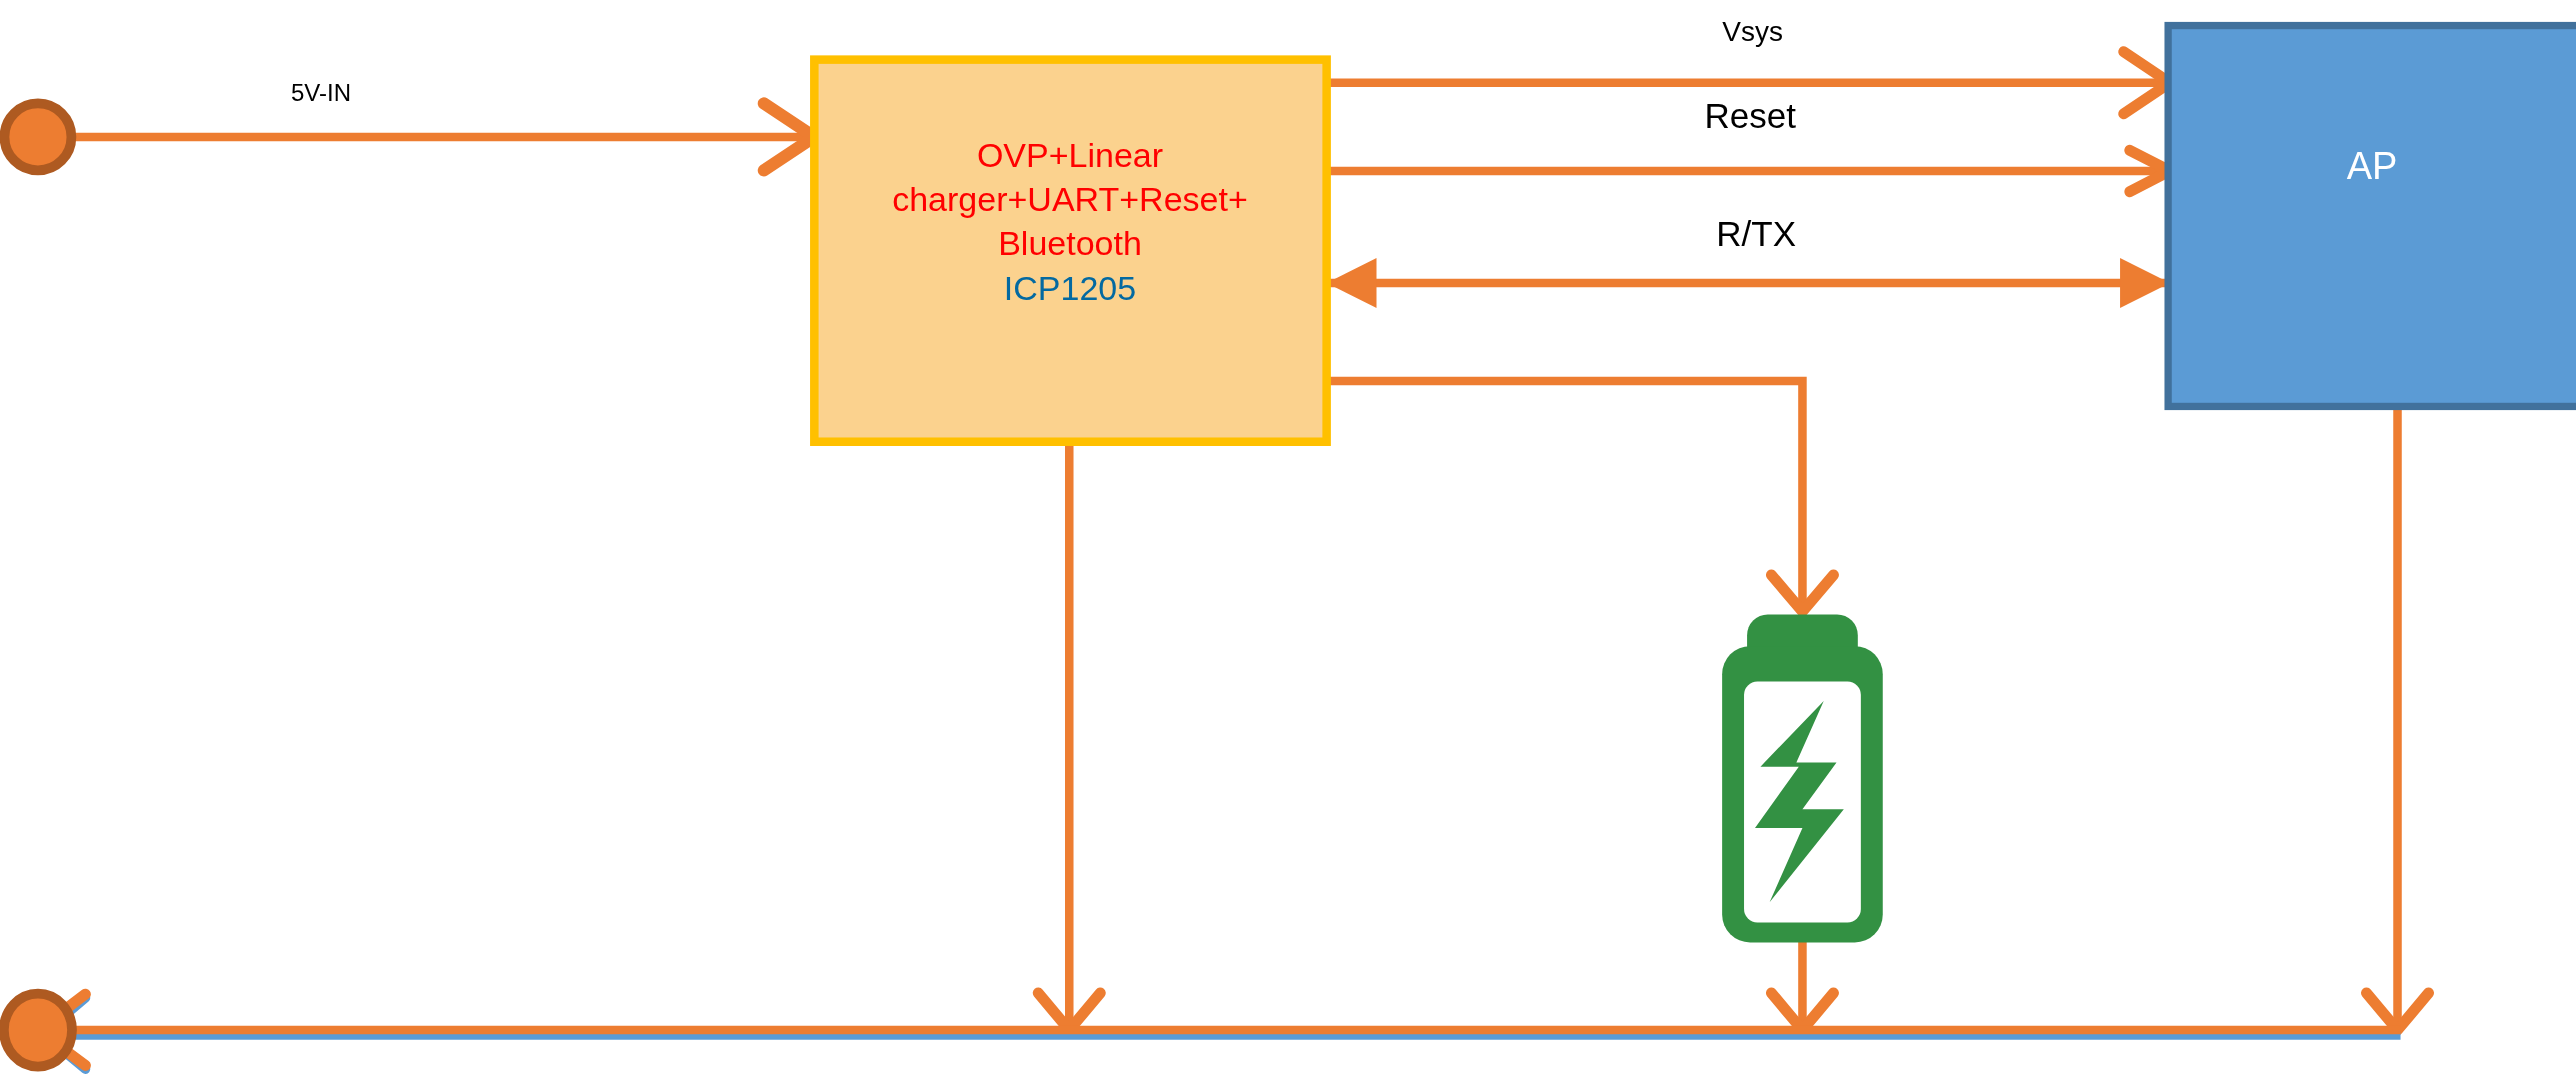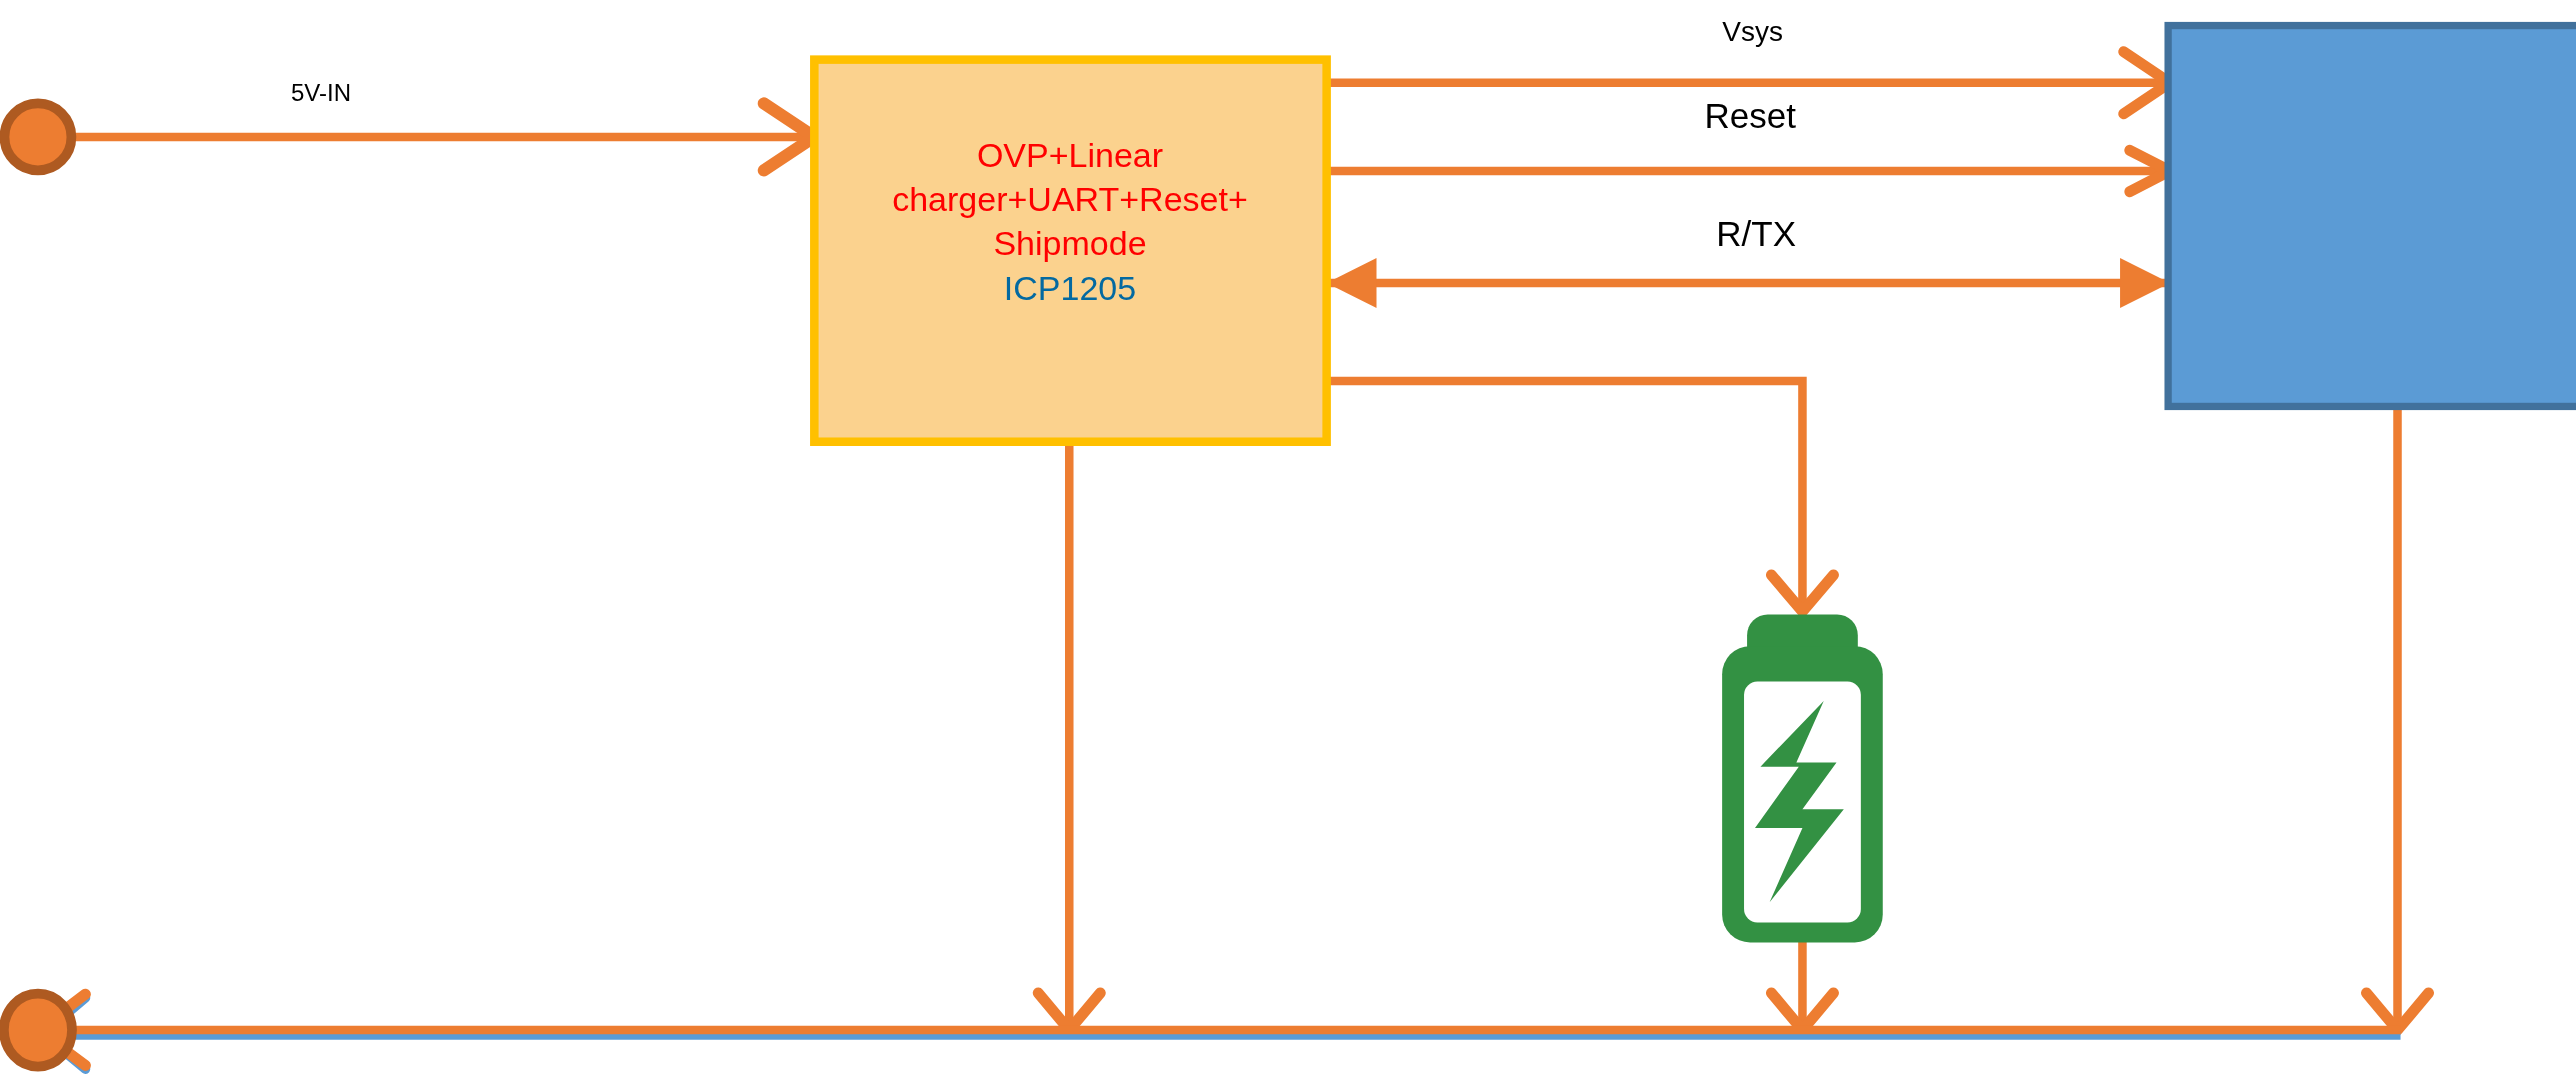--- a/index.html
+++ b/index.html
@@ -160,25 +160,26 @@
       <rect x="2866" y="1120" width="192" height="396" rx="22" ry="22" fill="#FFFFFF"></rect>
 
       <polygon points="2997,1152 2893,1260 2956,1260 2884,1361 2962,1361 2908,1483 3030,1330 2962,1330 3018,1253 2952,1253" fill="#339143"></polygon>
     </g>
 
   </svg>
 
   <div class="blk-text" id="icp-text">
     <span class="fn-line">OVP+Linear</span>
     <span class="fn-line">charger+UART+Reset+</span>
-    <span class="fn-line">Shipmode</span>
+    <span class="fn-line">Bluetooth</span>
     <span class="part-line">ICP1205</span>
   </div>
 
   <div class="blk-text" id="bt-text">
+    <span>AP</span>
   </div>
 
   <div class="wire-label" id="label-5vin">5V-IN</div>
 
   <div class="wire-label" id="label-vsys">Vsys</div>
 
   <div class="wire-label" id="label-reset">Reset</div>
 
   <div class="wire-label" id="label-rtx">R/TX</div>
 

